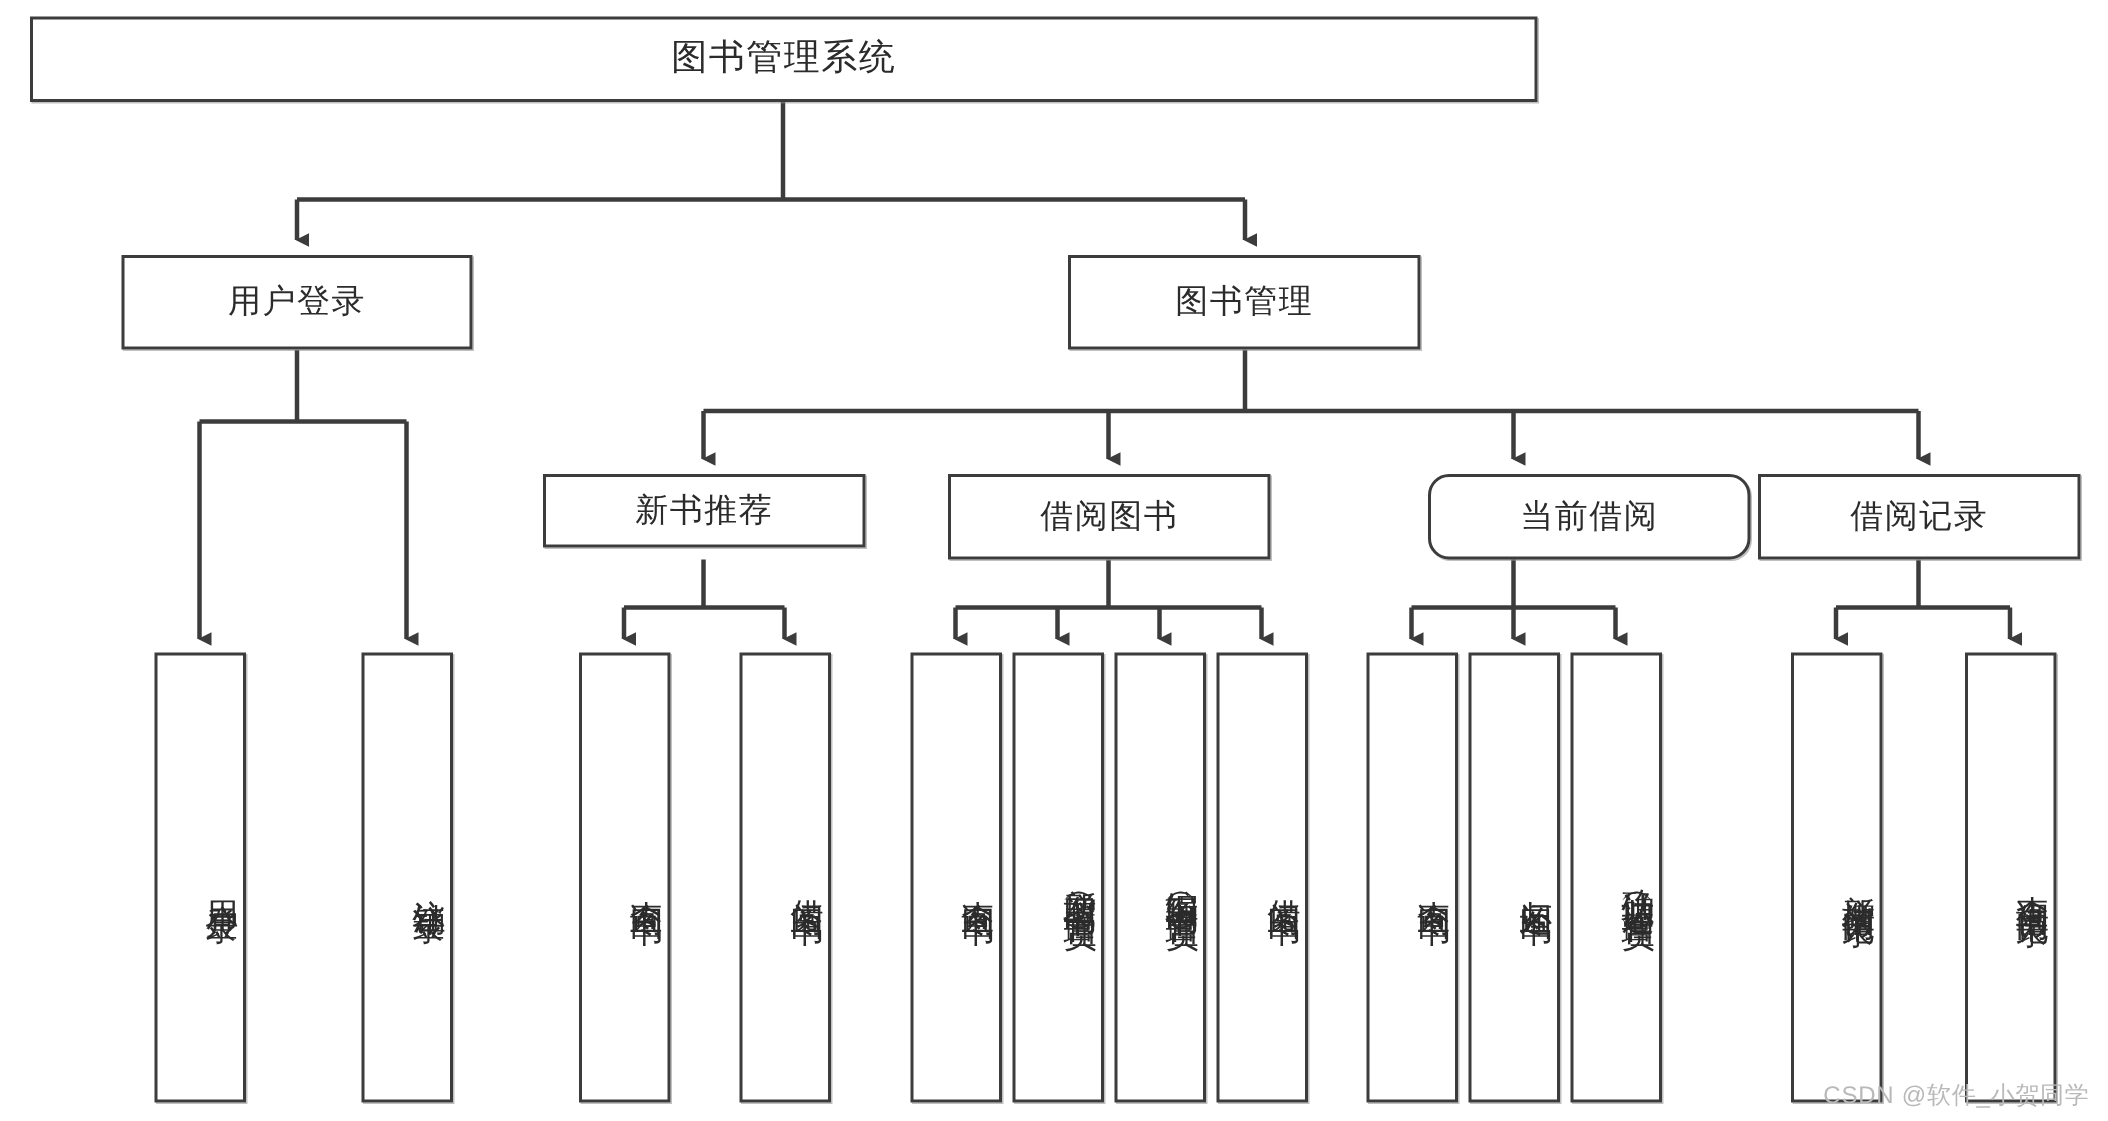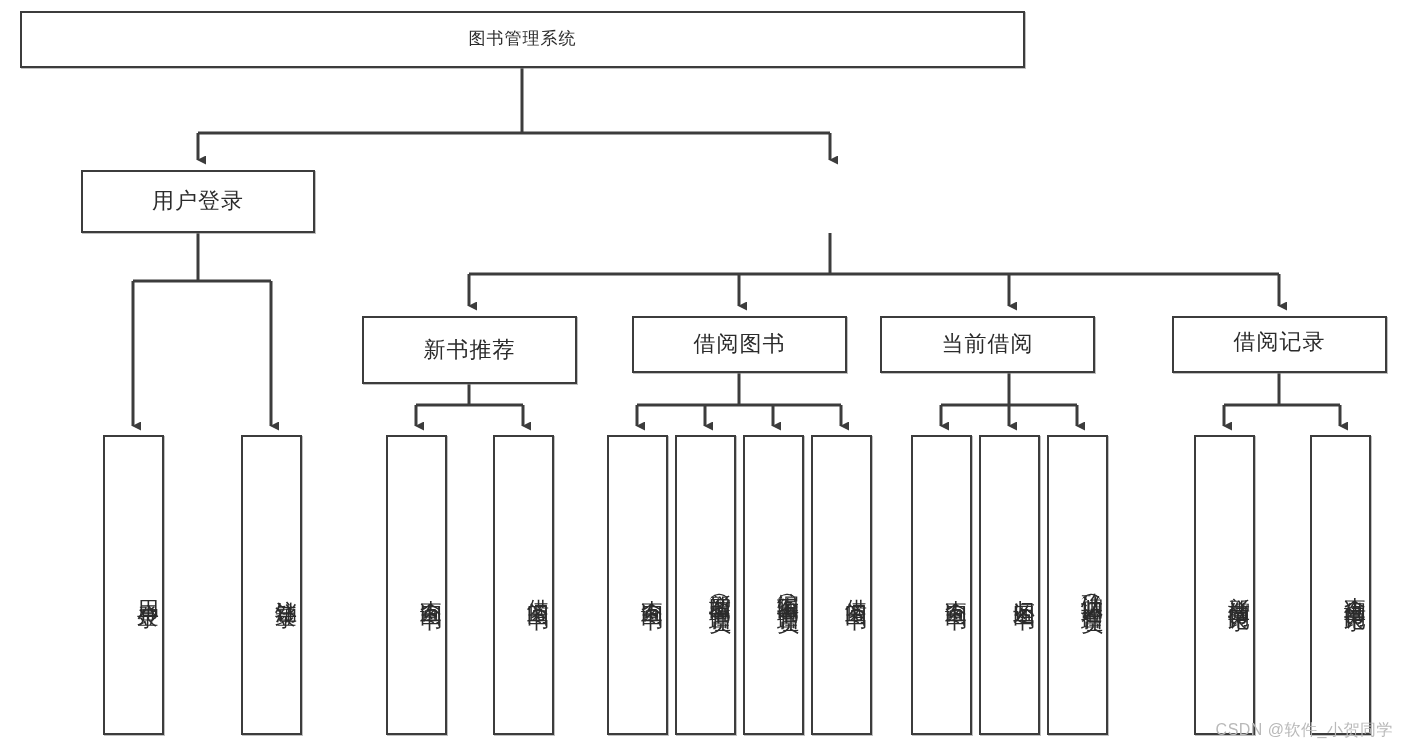--- a/index.html
+++ b/index.html
@@ -31,21 +31,21 @@
     justify-content: center;
     color: #2b2b2b;
     box-shadow: 1px 1px 0 rgba(140,140,140,0.55);
   }
   .node.h {
     font-size: 22px;
     letter-spacing: 1px;
     line-height: 1.2;
     white-space: nowrap;
   }
-  .node.root { font-size: 17px; }
+  .node.root { font-size: 24px; }
   .node.v {
     writing-mode: vertical-rl;
     text-orientation: upright;
     font-size: 22px;
     letter-spacing: 3px;
     line-height: 1.25;
     align-items: flex-start;
     justify-content: center;
     padding-top: 6px;
     overflow: hidden;
@@ -121,31 +121,34 @@
     </g>
   </svg>
 
   <div class="node h root" style="left:20px; top:11px; width:1005px; height:57px;">
     <span>图书管理系统</span>
   </div>
 
   <div class="node h" style="left:81px; top:170px; width:234px; height:63px;">
     <span>用户登录</span>
   </div>
+  <div class="node h" style="left:712px; top:170px; width:235px; height:63px;">
+    <span>图书管理</span>
+  </div>
 
-  <div class="node h" style="left:362px; top:316px; width:215px; height:68px;font-family:Liberation Serif, serif;">
+  <div class="node h" style="left:362px; top:316px; width:215px; height:49px;font-family:Liberation Serif, serif;">
     <span>新书推荐</span>
   </div>
   <div class="node h" style="left:632px; top:316px; width:215px; height:57px;">
     <span>借阅图书</span>
   </div>
-  <div class="node h" style="left:880px; top:316px; width:215px; height:57px;">
+  <div class="node h" style="left:952px; top:316px; width:215px; height:57px;border-radius:14px;">
     <span>当前借阅</span>
   </div>
-  <div class="node h" style="left:1172px; top:316px; width:215px; height:57px;font-family:Liberation Mono, monospace;">
+  <div class="node h" style="left:1172px; top:316px; width:215px; height:57px;">
     <span>借阅记录</span>
   </div>
 
   <div class="node v" style="left:103px; top:435px; width:61px; height:300px;">
     <span>用户登录</span>
   </div>
   <div class="node v" style="left:241px; top:435px; width:61px; height:300px;">
     <span>注销登录</span>
   </div>
 

